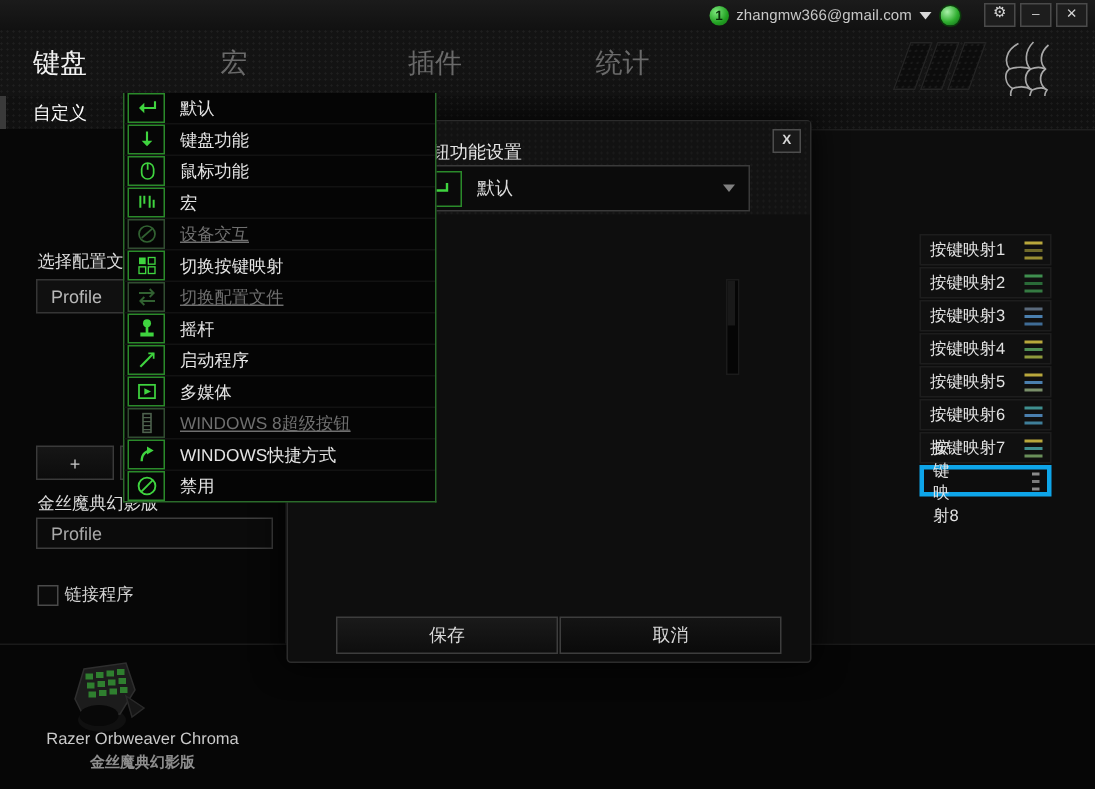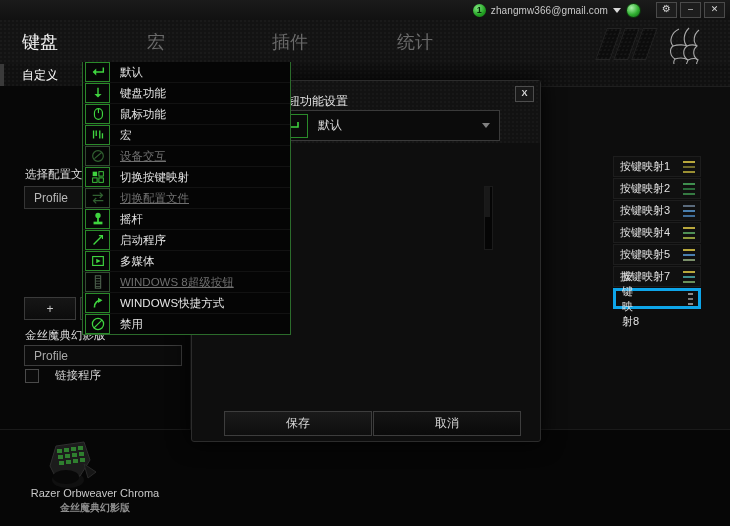--- a/index.html
+++ b/index.html
@@ -107,21 +107,21 @@
   .pbtn{
     position:absolute;height:21px;background:linear-gradient(#161616,#0c0c0c);
     border:1px solid #3a3a3a;color:#c8c8c8;font-size:12px;
     display:flex;align-items:center;justify-content:center;
   }
   .namebox{
     position:absolute;left:24px;top:259px;width:158px;height:21px;background:#0b0b0b;
     border:1px solid #3d3d3d;color:#a9a9a9;font-size:12px;
     display:flex;align-items:center;padding-left:9px;box-sizing:border-box;
   }
-  .chkrow{position:absolute;left:25px;top:282px;display:flex;align-items:center;gap:16px;}
+  .chkrow{position:absolute;left:25px;top:303px;display:flex;align-items:center;gap:4px;}
   .chk{width:12px;height:12px;border:1px solid #4a4a4a;background:#0b0b0b;}
   .chklab{font-size:11.5px;color:#d0d0d0;}
 
   .saverow{position:absolute;left:24px;top:407px;display:flex;align-items:center;gap:7px;}
   .infoi{
     width:12px;height:12px;border:1px solid #8d8d8d;border-radius:50%;
     color:#bdbdbd;font-size:9px;line-height:11px;text-align:center;font-style:italic;
   }
   .savetxt{font-size:11px;color:#c6c6c6;}
   .reglink{font-size:11px;color:#33cc33;text-decoration:underline;}
@@ -316,20 +316,28 @@
             <i style="background: rgb(79, 143, 85);"></i>
             <i style="background: rgb(143, 154, 60);"></i>
           </span>
         </div>
         <div class="krow">
           <span class="klab">按键映射5</span>
           <span class="kicon">
             <i style="background: rgb(185, 168, 60);"></i>
             <i style="background: rgb(74, 127, 174);"></i>
             <i style="background: rgb(122, 143, 106);"></i>
+          </span>
+        </div>
+        <div class="krow">
+          <span class="klab">按键映射6</span>
+          <span class="kicon">
+            <i style="background: rgb(63, 143, 143);"></i>
+            <i style="background: rgb(74, 127, 174);"></i>
+            <i style="background: rgb(63, 127, 154);"></i>
           </span>
         </div>
         <div class="krow">
           <span class="klab">按键映射7</span>
           <span class="kicon">
             <i style="background: rgb(185, 168, 60);"></i>
             <i style="background: rgb(63, 143, 143);"></i>
             <i style="background: rgb(106, 143, 90);"></i>
           </span>
         </div>

